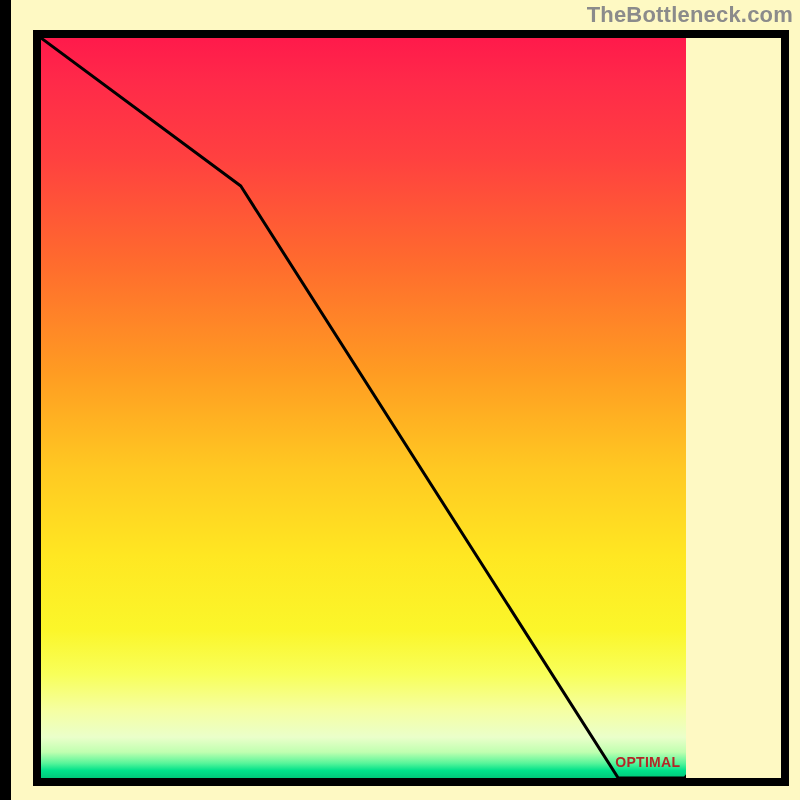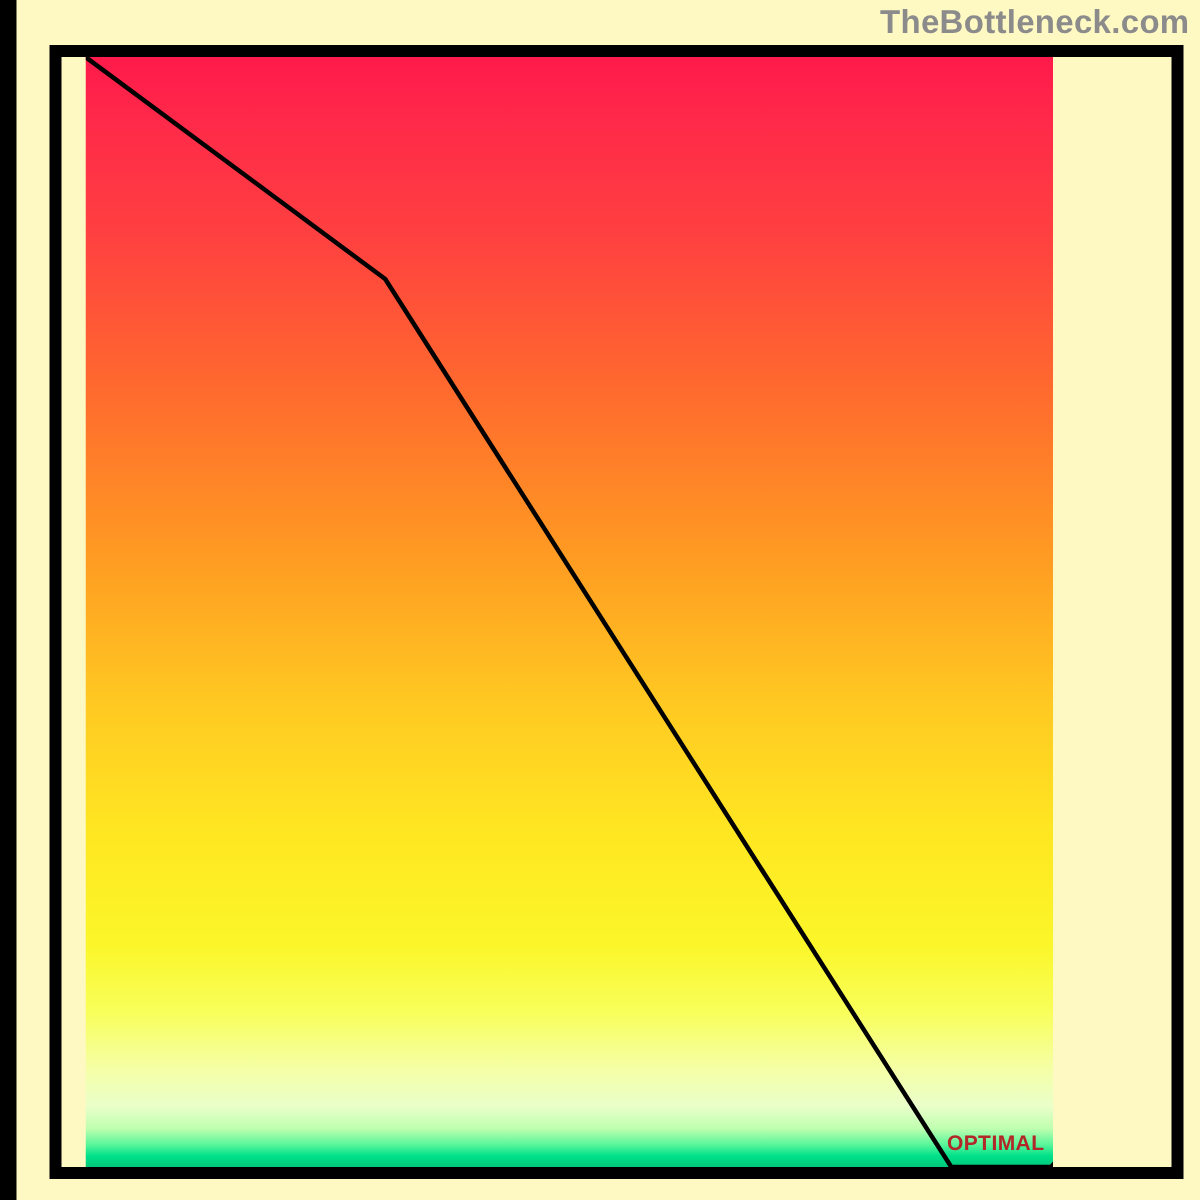--- a/index.html
+++ b/index.html
@@ -32,21 +32,21 @@
     position: absolute;
     left: 22px;
     top: 30px;
     width: 756px;
     height: 756px;
     border: 8px solid #000;
     box-sizing: border-box;
   }
   .plot-inner {
     position: absolute;
-    left: 16px;
+    left: 0;
     top: 0;
     width: 645px;
     height: 740px;
     overflow: hidden;
   }
   
   .gradient {
     position: absolute;
     left: 0;
     top: 0;

